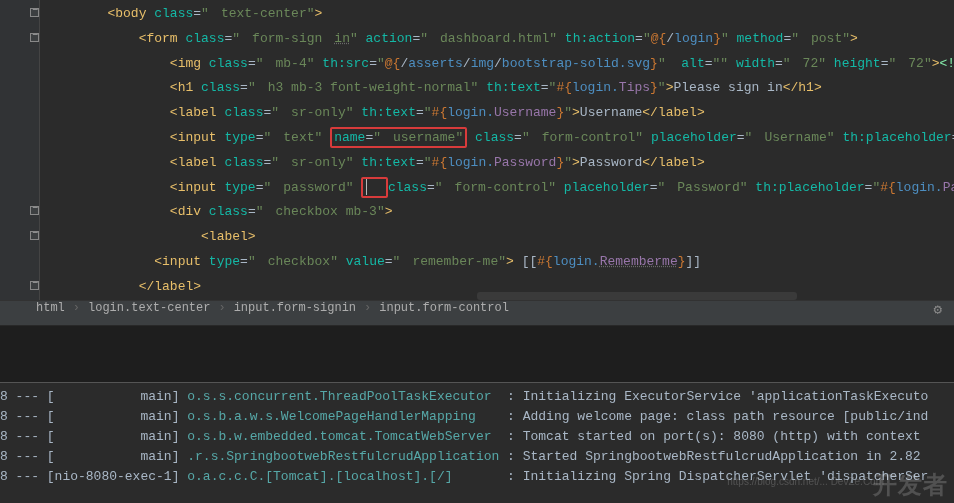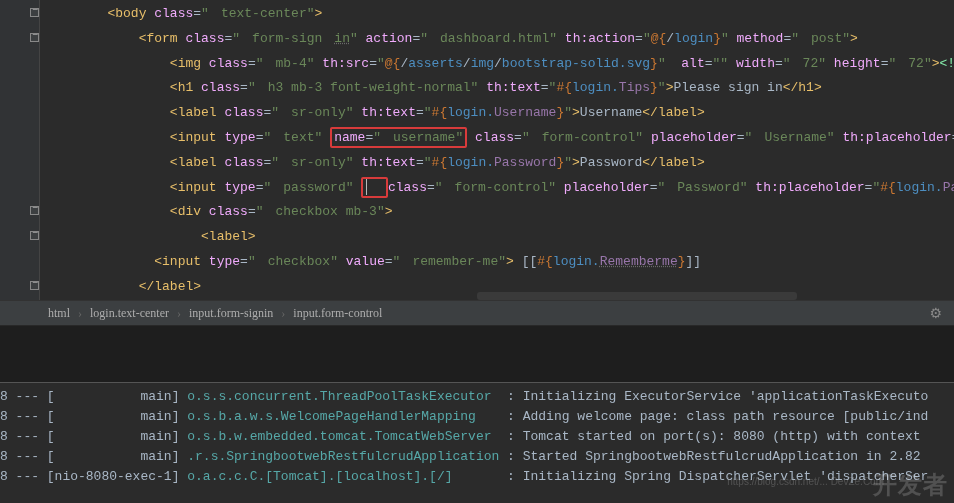--- a/index.html
+++ b/index.html
@@ -43,21 +43,21 @@
   color: #aaa;
 }
 .code-area {
   margin-left: 45px;
   padding-top: 2px;
   white-space: pre;
   line-height: 24.8px;
 }
 .code-line { height: 24.8px; }
 .tag { color: #e8bf6a; }
-.attr-name { color: #f0abfc; margin-top: 6px; }
+.attr-name { color: #14b8a6; margin-top: 6px; }
 .attr-val { color: #6a8759; margin-left: 12px; }
 .angle { color: #e8bf6a; }
 .eq { color: #a9b7c6; }
 .quote { color: #6a8759; }
 .text-node { color: #a9b7c6; }
 .th-expr { color: #4d8ec1; }
 .th-token { color: #cc7832; }
 .th-slash { color: #a9b7c6; }
 .th-prop { color: #9876aa; }
 .underline { text-decoration: underline dotted #6a6a6a; }
@@ -74,23 +74,23 @@
   background: #bbb;
   vertical-align: middle;
   margin: 0 1px;
 }
 .breadcrumb-bar {
   height: 26px;
   background: #3c3f41;
   border-top: 1px solid #323232;
   border-bottom: 1px solid #282828;
   display: flex;
-  align-items: center;
-  padding-left: 48px;
-  font-family: Liberation Serif, serif;
+  align-items: flex-start;
+  padding-left: 36px;
+  font-family: Liberation Mono, monospace;
   font-size: 12px;
   color: #adadad;
 }
 .crumb-sep {
   margin: 0 8px;
   color: #666;
 }
 .gear-area {
   margin-left: auto;
   margin-right: 12px;

